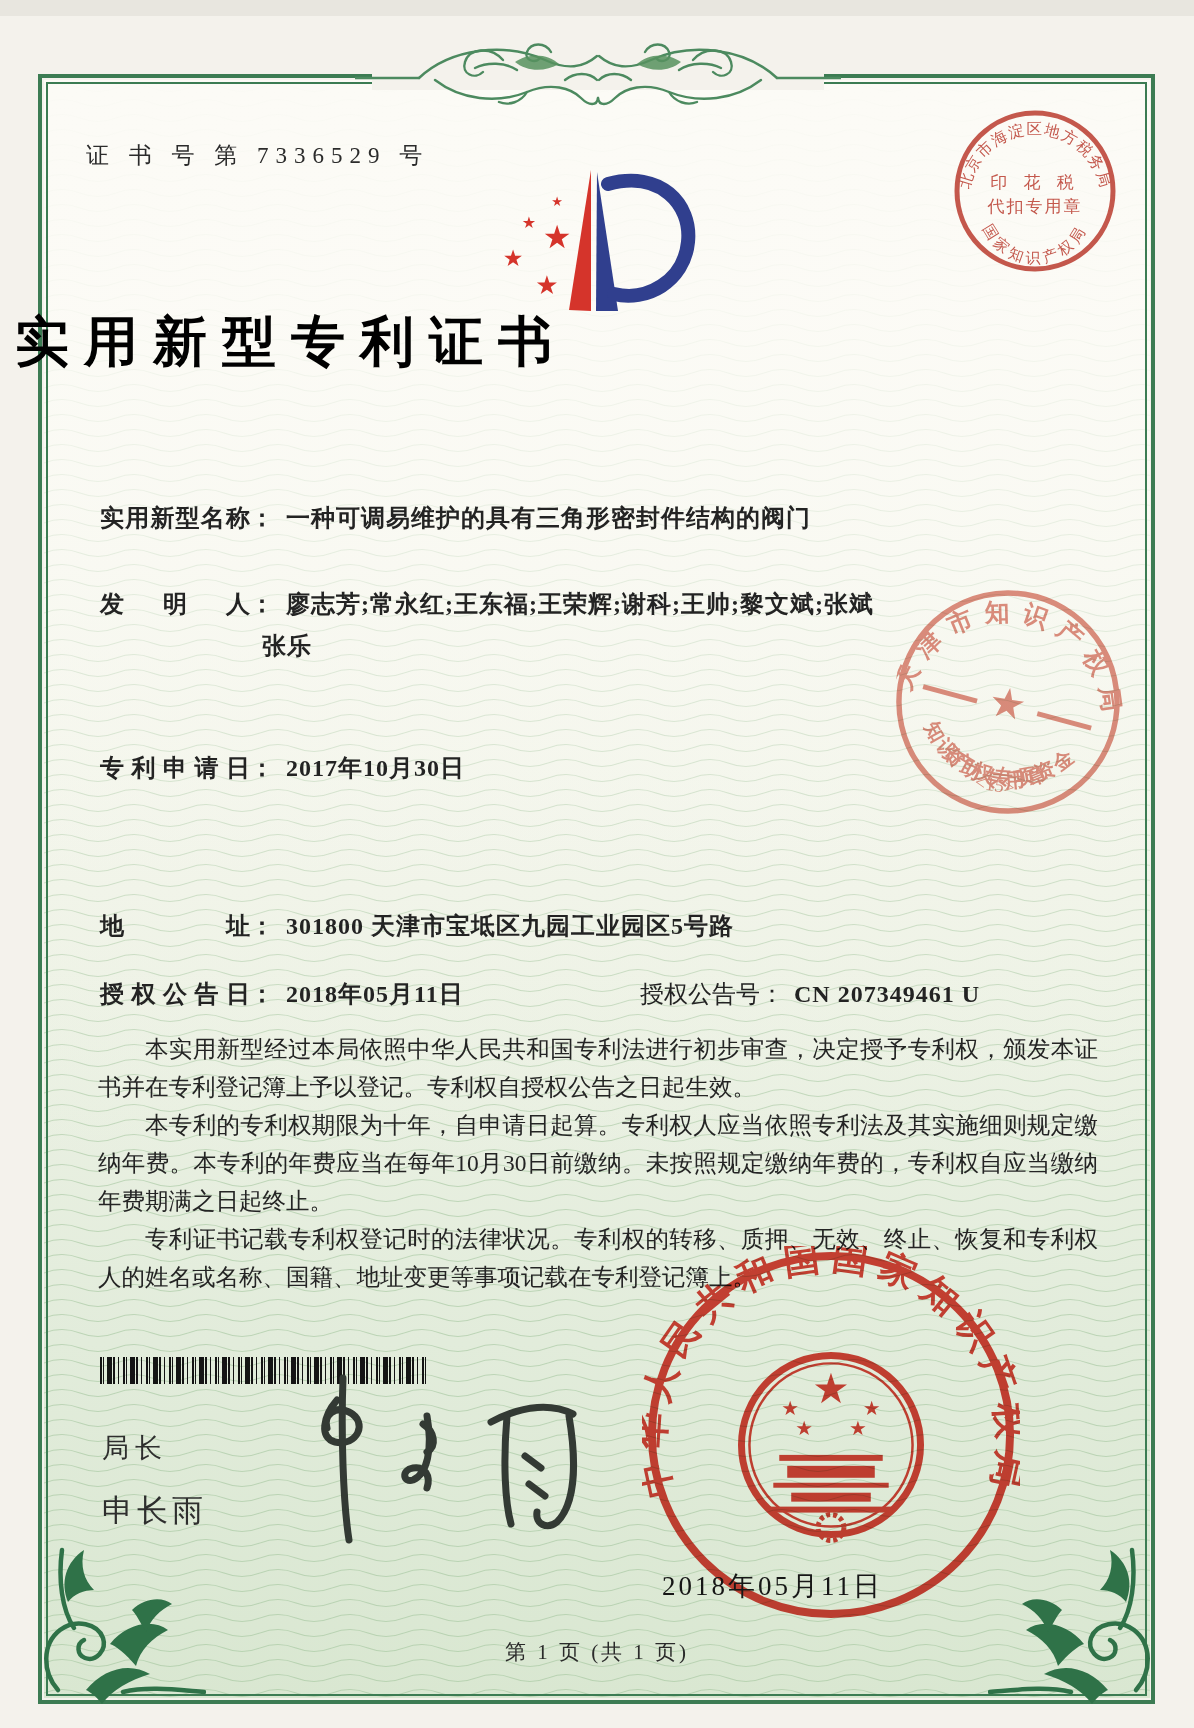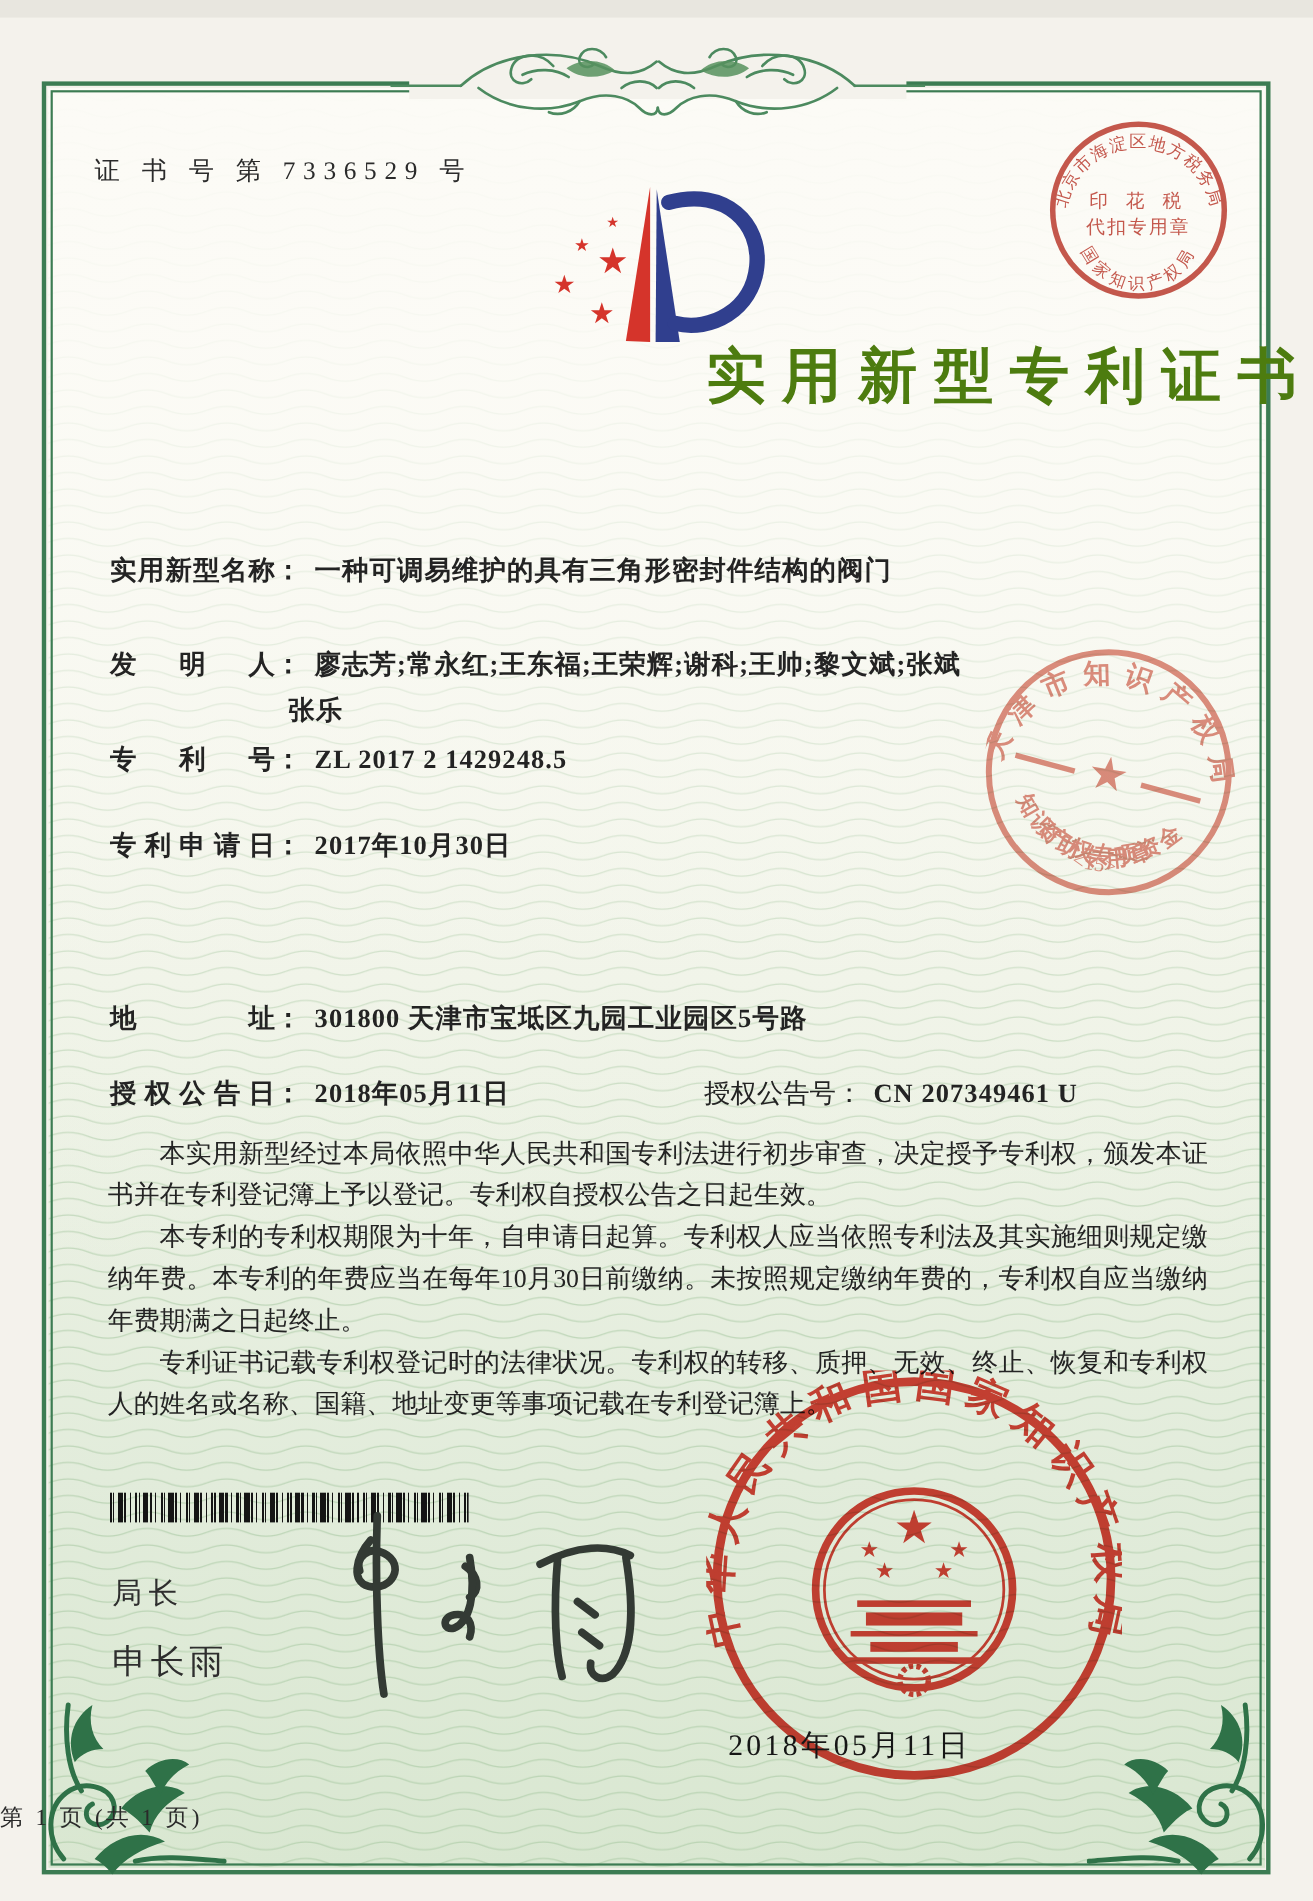--- a/index.html
+++ b/index.html
@@ -32,22 +32,22 @@
   .cert-border::before{content:"";position:absolute;inset:4px;border:2px solid var(--green);}
   .orn-backing{position:absolute;left:372px;top:52px;width:452px;height:22px;background:var(--paper);z-index:4;}
   .ornament-top{position:absolute;left:355px;top:16px;width:486px;height:94px;z-index:5;}
   .corner-orn{position:absolute;width:178px;height:168px;z-index:5;}
   .corner-orn.left{left:28px;top:1524px;}
   .corner-orn.right{left:988px;top:1524px;transform:scaleX(-1);}
 
   .cert-number{position:absolute;left:86px;top:124px;z-index:6;
     font-size:23px;letter-spacing:7px;color:#2b2b2b;}
   .logo{position:absolute;left:500px;top:146px;z-index:6;}
-  .title{position:absolute;left:0;width:100%;top:290px;z-index:6;text-align:right;
-    font-size:54px;font-weight:700;letter-spacing:15px;text-indent:15px;color:#4d7c0f;}
+  .title{position:absolute;left:0;width:100%;top:290px;z-index:6;text-align:left;
+    font-size:54px;font-weight:700;letter-spacing:15px;text-indent:15px;color:#000000;}
 
   .field{position:absolute;left:100px;z-index:6;font-size:24px;white-space:nowrap;font-weight:bold;}
   .f-label{display:inline-block;width:150px;text-align:justify;text-align-last:justify;vertical-align:baseline;}
   .f-colon{display:inline-block;}
   .f-value{margin-left:12px;letter-spacing:1px;}
   .field.cont{left:262px;}
   .grant-right{position:absolute;left:640px;z-index:6;font-size:24px;white-space:nowrap;}
   .grant-right .f-value{margin-left:10px;font-weight:bold;}
 
   .paragraphs{position:absolute;left:98px;top:1014px;width:1000px;z-index:6;}
@@ -66,21 +66,21 @@
   .officer-name{position:absolute;left:102px;top:1474px;z-index:6;
     font-family:"Liberation Sans","DejaVu Sans",sans-serif;font-size:31px;letter-spacing:4px;color:#2e2e2e;}
   .signature{position:absolute;left:285px;top:1356px;z-index:6;}
 
   .stamp{position:absolute;mix-blend-mode:multiply;opacity:.92;}
   .stamp-tax{left:952px;top:92px;z-index:7;}
   .stamp-tianjin{left:894px;top:572px;z-index:7;transform:rotate(9deg);}
   .stamp-cnipa{left:642px;top:1230px;z-index:7;}
 
   .issue-date{position:absolute;left:662px;top:1552px;z-index:8;font-size:27px;letter-spacing:3px;color:#161616;}
-  .page-footer{position:absolute;left:0;width:100%;top:1622px;z-index:8;text-align:left;
+  .page-footer{position:absolute;left:0;width:100%;top:1622px;z-index:8;text-align:center;
     font-size:21px;letter-spacing:3px;color:#2a2a2a;}
 </style>
 </head>
 <body>
 
 <div class="page">
 
   <div class="bg-base"></div>
 
   <svg class="waves" width="1106" height="1618" aria-hidden="true">
@@ -187,23 +187,20 @@
 
   <div class="field" style="top:486px">
     <span class="f-label">实用新型名称</span><span class="f-colon">：</span><span class="f-value">一种可调易维护的具有三角形密封件结构的阀门</span>
   </div>
   <div class="field" style="top:572px">
     <span class="f-label">发明人</span><span class="f-colon">：</span><span class="f-value">廖志芳;常永红;王东福;王荣辉;谢科;王帅;黎文斌;张斌</span>
   </div>
   <div class="field cont" style="top:614px">
     <span class="f-value" style="margin-left:0">张乐</span>
   </div>
-  <div class="field" style="top:658px">
-    <span class="f-label">专利号</span><span class="f-colon">：</span><span class="f-value">ZL 2017 2 1429248.5</span>
-  </div>
   <div class="field" style="top:736px">
     <span class="f-label">专利申请日</span><span class="f-colon">：</span><span class="f-value">2017年10月30日</span>
   </div>
   <div class="field" style="top:894px">
     <span class="f-label">地址</span><span class="f-colon">：</span><span class="f-value">301800 天津市宝坻区九园工业园区5号路</span>
   </div>
 
   <div class="field" style="top:962px">
     <span class="f-label">授权公告日</span><span class="f-colon">：</span><span class="f-value">2018年05月11日</span>
   </div>

